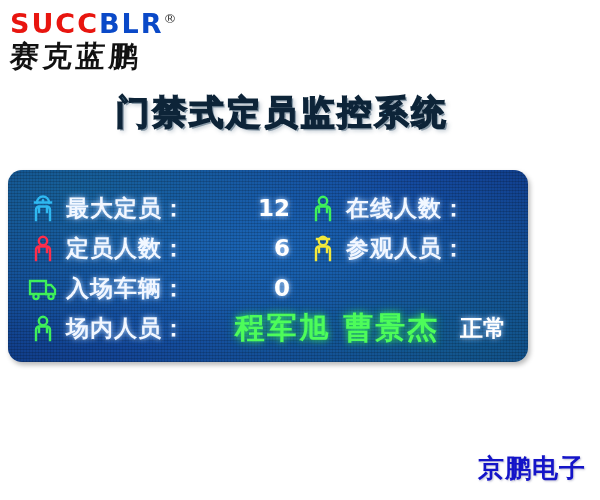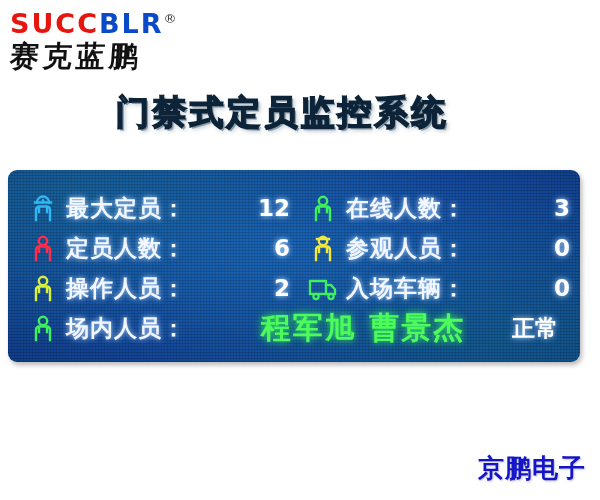--- a/index.html
+++ b/index.html
@@ -70,23 +70,23 @@
        2px 2px 0 rgba(40,70,95,0.45),
        3px 3px 4px rgba(60,90,115,0.35);
     white-space: nowrap;
   }
 
   
   .led-panel {
     position: absolute;
     left: 8px;
     top: 170px;
-    width: 572px;
+    width: 520px;
     height: 192px;
-    border-radius: 9px;
+    border-radius: 14px;
     background:
       radial-gradient(ellipse 120% 150% at 12% 12%, rgba(25,115,150,0.55) 0%, rgba(25,115,150,0) 55%),
       radial-gradient(ellipse 120% 150% at 88% 88%, rgba(20,110,140,0.50) 0%, rgba(20,110,140,0) 55%),
       radial-gradient(ellipse 90% 110% at 48% 42%, #1b5fc0 0%, #14499d 48%, #0d3275 100%);
     box-shadow: 2px 3px 5px rgba(0,0,0,0.28);
     overflow: hidden;
   }
   .led-panel::after {
     
     content: "";
@@ -262,34 +262,20 @@
               <line x1="19" y1="14" x2="19" y2="19"></line>
             </g>
           </svg>
         </span>
         <span class="led-label">参观人员：</span>
         <span class="led-value">0</span>
       </div>
     </div>
 
     <div class="led-row">
-      <div class="led-col col-left">
-        <span class="led-icon">
-          <svg width="30" height="30" viewBox="0 0 30 30">
-            <g fill="none" stroke="#d8f03a" stroke-width="2.4" stroke-linecap="square">
-              <circle cx="15" cy="8" r="4.2"></circle>
-              <path d="M8 27 L8 17 Q8 14 11 13.5 L19 13.5 Q22 14 22 17 L22 27"></path>
-              <line x1="11" y1="14" x2="11" y2="19"></line>
-              <line x1="19" y1="14" x2="19" y2="19"></line>
-            </g>
-          </svg>
-        </span>
-        <span class="led-label">操作人员：</span>
-        <span class="led-value">2</span>
-      </div>
       <div class="led-col col-right">
         <span class="led-icon">
           <svg width="32" height="30" viewBox="0 0 32 30">
             <g fill="none" stroke="#3ef05a" stroke-width="2.3" stroke-linecap="square">
               <path d="M3 8 L19 8 L19 21 L3 21 Z"></path>
               <path d="M19 12 L24 12 L28 16.5 L28 21 L19 21"></path>
               <circle cx="9" cy="23.5" r="2.6"></circle>
               <circle cx="24" cy="23.5" r="2.6"></circle>
             </g>
           </svg>

